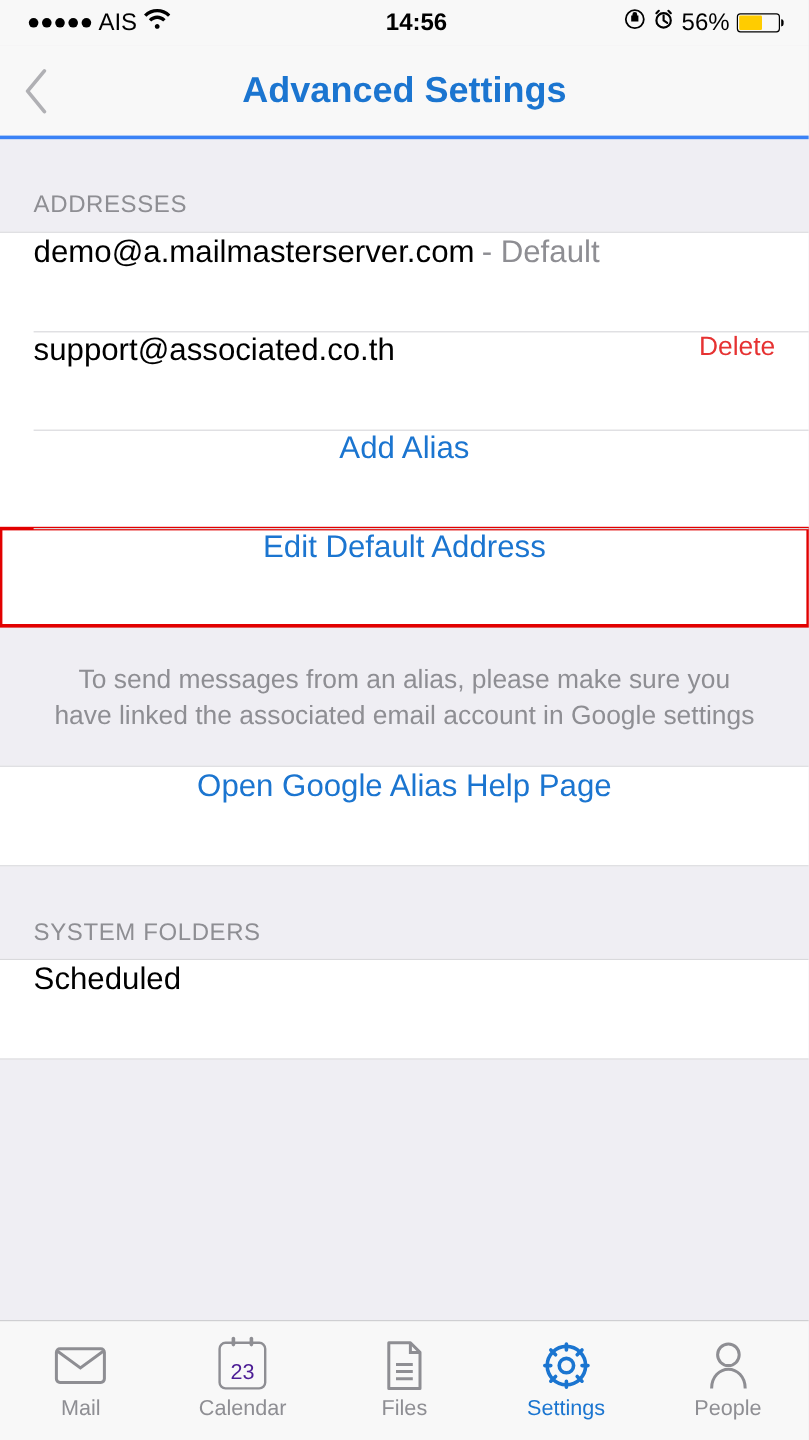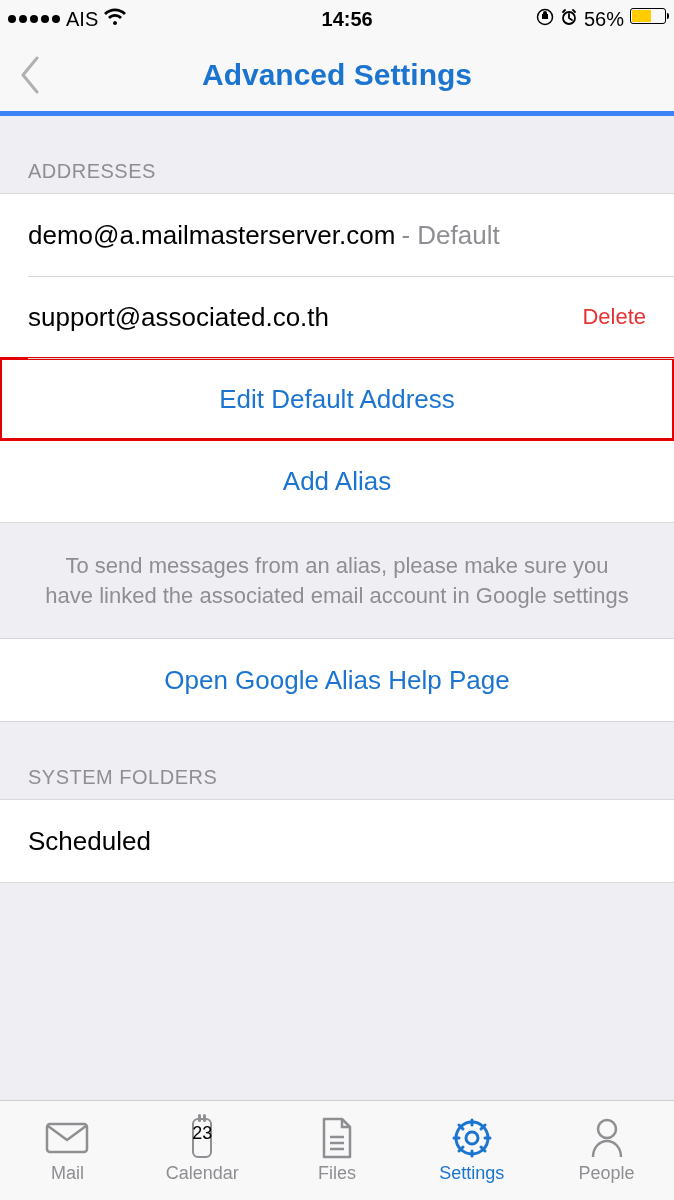--- a/index.html
+++ b/index.html
@@ -11,31 +11,31 @@
       position: relative;
       overflow: hidden;
     }
     
     .status-bar {
       height: 38px;
       background: #f8f8f8;
       display: flex;
       align-items: center;
       justify-content: space-between;
-      padding: 0 8px;
+      padding: 0 24px;
       font-size: 20px;
       font-weight: 500;
       color: #000;
     }
     .status-left { display: flex; align-items: center; gap: 6px; }
     .dots { display: flex; gap: 3px; }
     .dot { width: 8px; height: 8px; background: #000; border-radius: 50%; }
     .wifi-icon { display: inline-block; }
     .status-center { font-weight: 600; margin-left: 32px; }
-    .status-right { display: flex; gap: 6px; }
+    .status-right { display: flex; align-items: center; gap: 6px; }
     .battery {
       width: 36px; height: 16px;
       border: 1.5px solid #000;
       border-radius: 3px;
       position: relative;
       display: inline-block;
     }
     .battery::after {
       content: '';
       position: absolute;
@@ -49,21 +49,21 @@
       left: 1px; top: 1px;
       height: calc(100% - 2px);
       width: 56%;
       background: #ffcc00;
       border-radius: 1px;
     }
     
     .nav-header {
       height: 78px;
       background: #f8f8f8;
-      border-bottom: 5px solid #3b82f6;
+      border-bottom: 3px solid #3b82f6;
       position: relative;
       display: flex;
       align-items: center;
       justify-content: center;
     }
     .back-btn {
       position: absolute;
       left: 10px;
       top: 50%;
       transform: translateY(-50%);
@@ -83,21 +83,20 @@
       letter-spacing: 0.5px;
     }
     .list {
       background: #fff;
       border-top: 1px solid #d9d9dc;
       border-bottom: 1px solid #d9d9dc;
     }
     .row {
       min-height: 82px;
       display: flex;
-      align-items: center;
       padding: 0 28px;
       font-size: 26px;
       color: #000;
       position: relative;
     }
     .row + .row::before {
       content: '';
       position: absolute;
       left: 28px; right: 0; top: 0;
       height: 1px;
@@ -144,30 +143,30 @@
       flex-direction: column;
       align-items: center;
       justify-content: center;
       gap: 4px;
       color: #8e8e93;
       font-size: 18px;
     }
     .tab.active { color: #1b75d0; }
     .tab .icon-wrap { height: 42px; display: flex; align-items: center; justify-content: center; }
     .cal-box {
-      width: 20px; height: 40px;
+      width: 40px; height: 40px;
       border: 2.5px solid #8e8e93;
       border-radius: 6px;
       position: relative;
       display: flex;
       align-items: flex-end;
       justify-content: center;
       font-size: 18px;
-      color: #000000;
-      padding-bottom: 12px;
+      color: #4c1d95;
+      padding-bottom: 2px;
     }
     .cal-box::before, .cal-box::after {
       content: '';
       position: absolute;
       width: 3px; height: 8px;
       background: #8e8e93;
       top: -6px;
       border-radius: 2px;
     }
     .cal-box::before { left: 9px; }
@@ -225,25 +224,25 @@
 <div class="section-header">ADDRESSES</div>
 <div class="list">
   <div class="row">
     <span>demo@a.mailmasterserver.com</span>
     <span class="suffix">- Default</span>
   </div>
   <div class="row">
     <span>support@associated.co.th</span>
     <span class="action-right">Delete</span>
   </div>
+  <div class="row center">
+    <span>Add Alias</span>
+  </div>
   <div class="row center highlighted">
     <span>Edit Default Address</span>
-  </div>
-  <div class="row center">
-    <span>Add Alias</span>
   </div>
 </div>
 
 <div class="footer-note">To send messages from an alias, please make sure you have linked the associated email account in Google settings</div>
 
 <div class="list">
   <div class="row center">
     <span>Open Google Alias Help Page</span>
   </div>
 </div>

